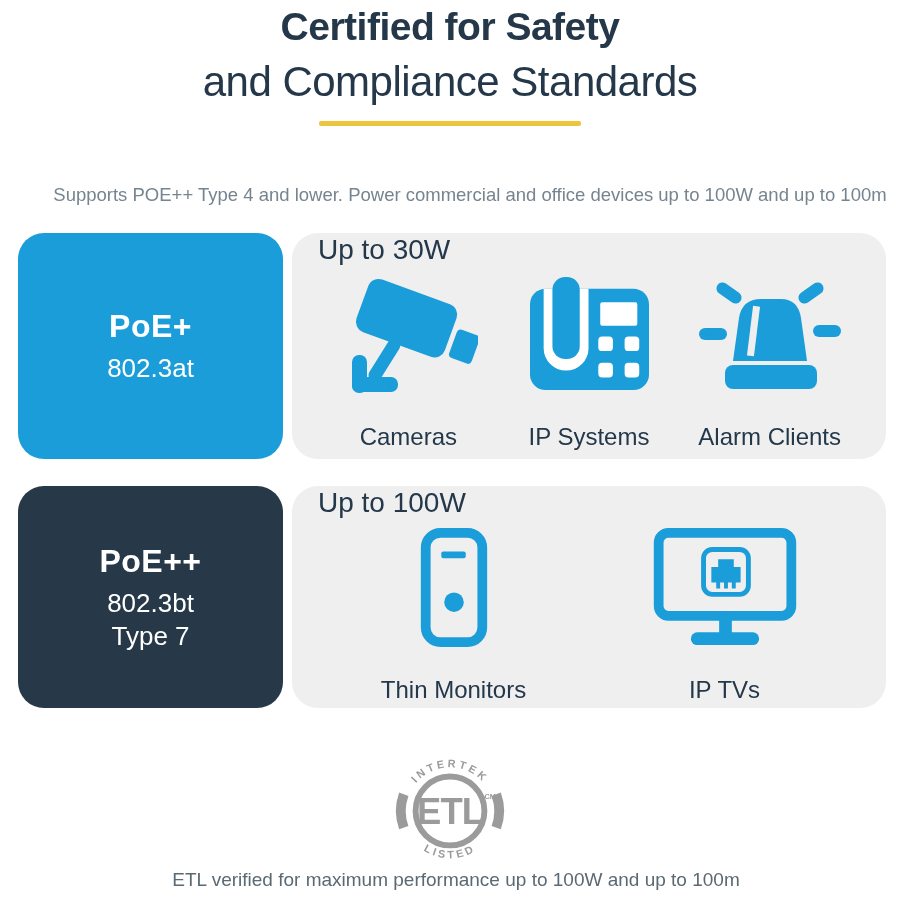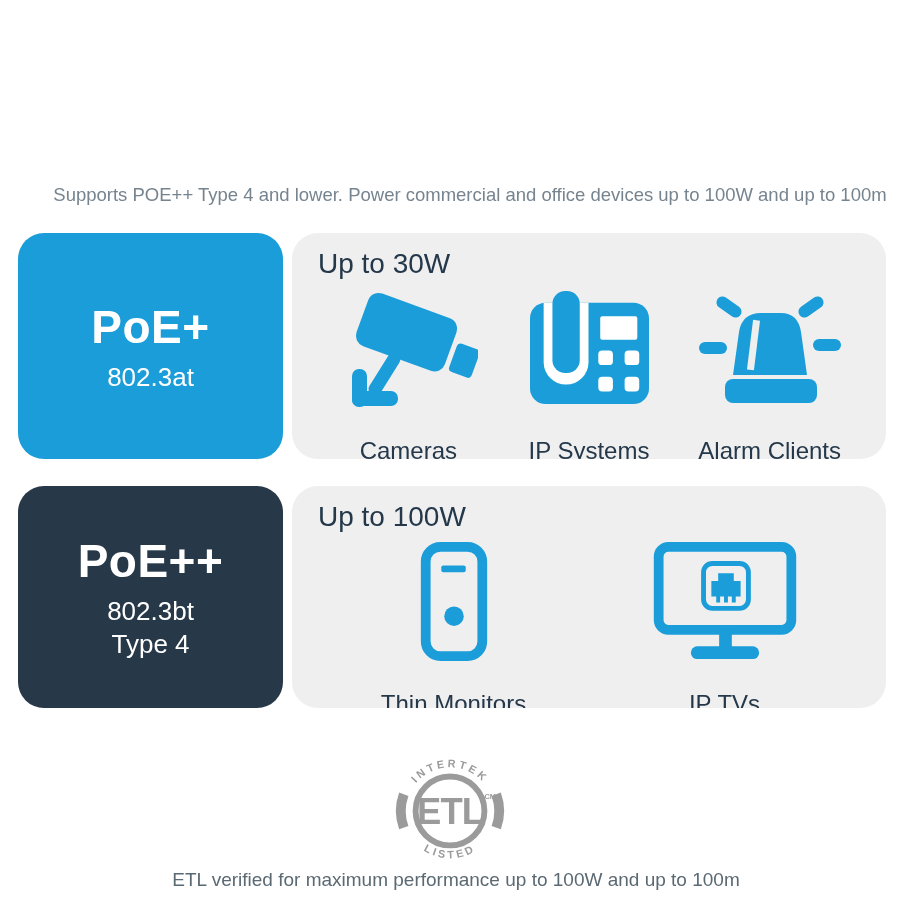--- a/index.html
+++ b/index.html
@@ -28,45 +28,52 @@
     font-size:18.5px;color:var(--muted_text,#76848f);padding-left:40px;}
 
   .row{position:absolute;left:18px;right:14px;display:flex;gap:9px;}
   .row-1{top:233px;height:226px;}
   .row-2{top:486px;height:222px;}
 
   .badge{flex:0 0 265px;width:265px;border-radius:26px;color:#fff;
     display:flex;flex-direction:column;align-items:center;justify-content:center;}
   .badge-blue{background:var(--brand_blue,#1a9dd9);}
   .badge-navy{background:var(--dark_navy,#273848);}
-  .badge-title{font-size:46px;font-weight:700;letter-spacing:0.5px;}
+  .badge-title{font-size:32px;font-weight:700;letter-spacing:0.5px;}
   .badge-sub{font-size:26px;margin-top:8px;}
   .badge-type{font-size:26px;margin-top:2px;}
 
   .panel{flex:1;background:var(--panel_gray,#efeff0);border-radius:26px;
-    padding:14px 26px 0;overflow:hidden;}
+    padding:0 26px 0;overflow:hidden;}
   .panel-heading{font-size:28px;line-height:34px;color:var(--heading_navy,#24384a);}
   .devices{display:flex;margin-top:6px;}
   .device{flex:1;display:flex;flex-direction:column;align-items:center;gap:20px;}
   .device-iconbox{height:122px;display:flex;align-items:center;justify-content:center;
     color:var(--brand_blue,#1a9dd9);}
   .device-label{font-size:24px;margin-top:8px;white-space:nowrap;
     color:var(--heading_navy,#24384a);}
 
   .cert-logo{position:absolute;top:750px;left:50%;transform:translateX(-50%);
     color:var(--logo_gray,#9b9b9b);}
   .cert-logo text{font-family:"Liberation Sans", sans-serif;fill:currentColor;}
   .footer-note{position:absolute;top:869px;left:12px;right:0;margin:0;text-align:center;
     font-size:19px;color:var(--footer_text,#5b6973);}
 </style>
 </head>
 <body>
 
 <div class="page">
 
+  <header class="header">
+    <h1 style="margin:0;font-weight:normal;">
+      <span class="title-line1">Certified for Safety</span>
+      <span class="title-line2">and Compliance Standards</span>
+    </h1>
+    <div class="divider"></div>
+  </header>
 
   <p class="subtitle">Supports POE++ Type 4 and lower. Power commercial and office devices up to 100W and up to 100m</p>
 
   <section class="row row-1">
     <div class="badge badge-blue">
       <div class="badge-title">PoE+</div>
       <div class="badge-sub">802.3at</div>
     </div>
     <div class="panel">
       <div class="panel-heading">Up to 30W</div>
@@ -119,21 +126,21 @@
         </div>
 
       </div>
     </div>
   </section>
 
   <section class="row row-2">
     <div class="badge badge-navy">
       <div class="badge-title">PoE++</div>
       <div class="badge-sub">802.3bt</div>
-      <div class="badge-type">Type 4</div>
+      <div class="badge-type">Type 7</div>
     </div>
     <div class="panel">
       <div class="panel-heading">Up to 100W</div>
       <div class="devices">
 
         <div class="device">
           <div class="device-iconbox">
             <svg width="70" height="119" viewBox="0 0 70 122" fill="currentColor">
               <rect x="6" y="5" width="58" height="112" rx="15" fill="none" stroke="currentColor" stroke-width="10"></rect>
               <rect x="22" y="24" width="25" height="7" rx="2"></rect>

